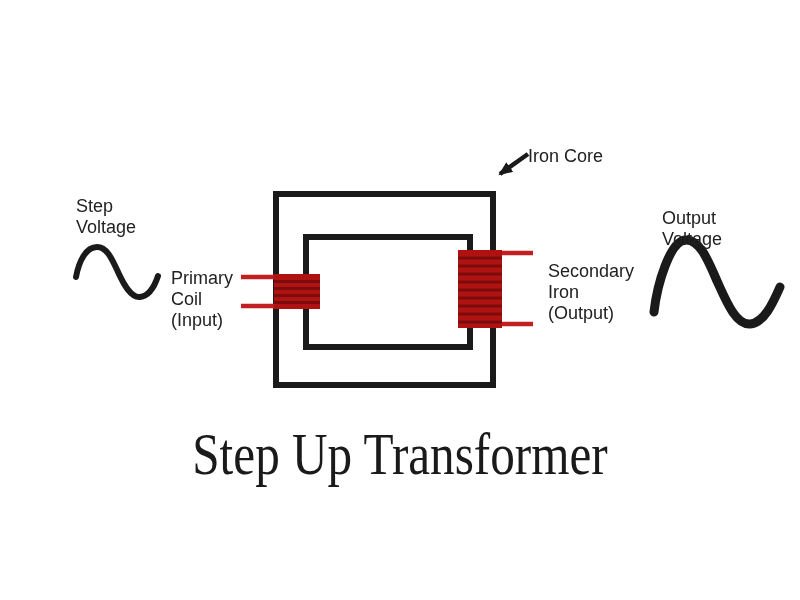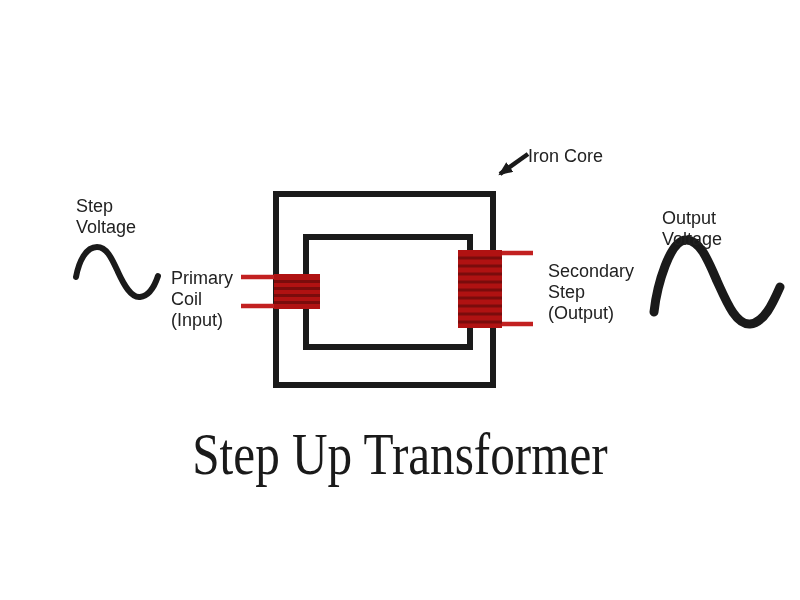--- a/index.html
+++ b/index.html
@@ -88,21 +88,21 @@
   <div class="label lbl-input-voltage">Step
 Voltage</div>
 
   <div class="label lbl-primary-coil">Primary
 Coil
 (Input)</div>
 
   <div class="label lbl-iron-core">Iron Core</div>
 
   <div class="label lbl-secondary-coil">Secondary
-Step
+Iron
 (Output)</div>
 
   <div class="label lbl-output-voltage">Output
 Voltage</div>
 
   <div class="title">Step Up Transformer</div>
 
 </div>
 
 </body></html>

